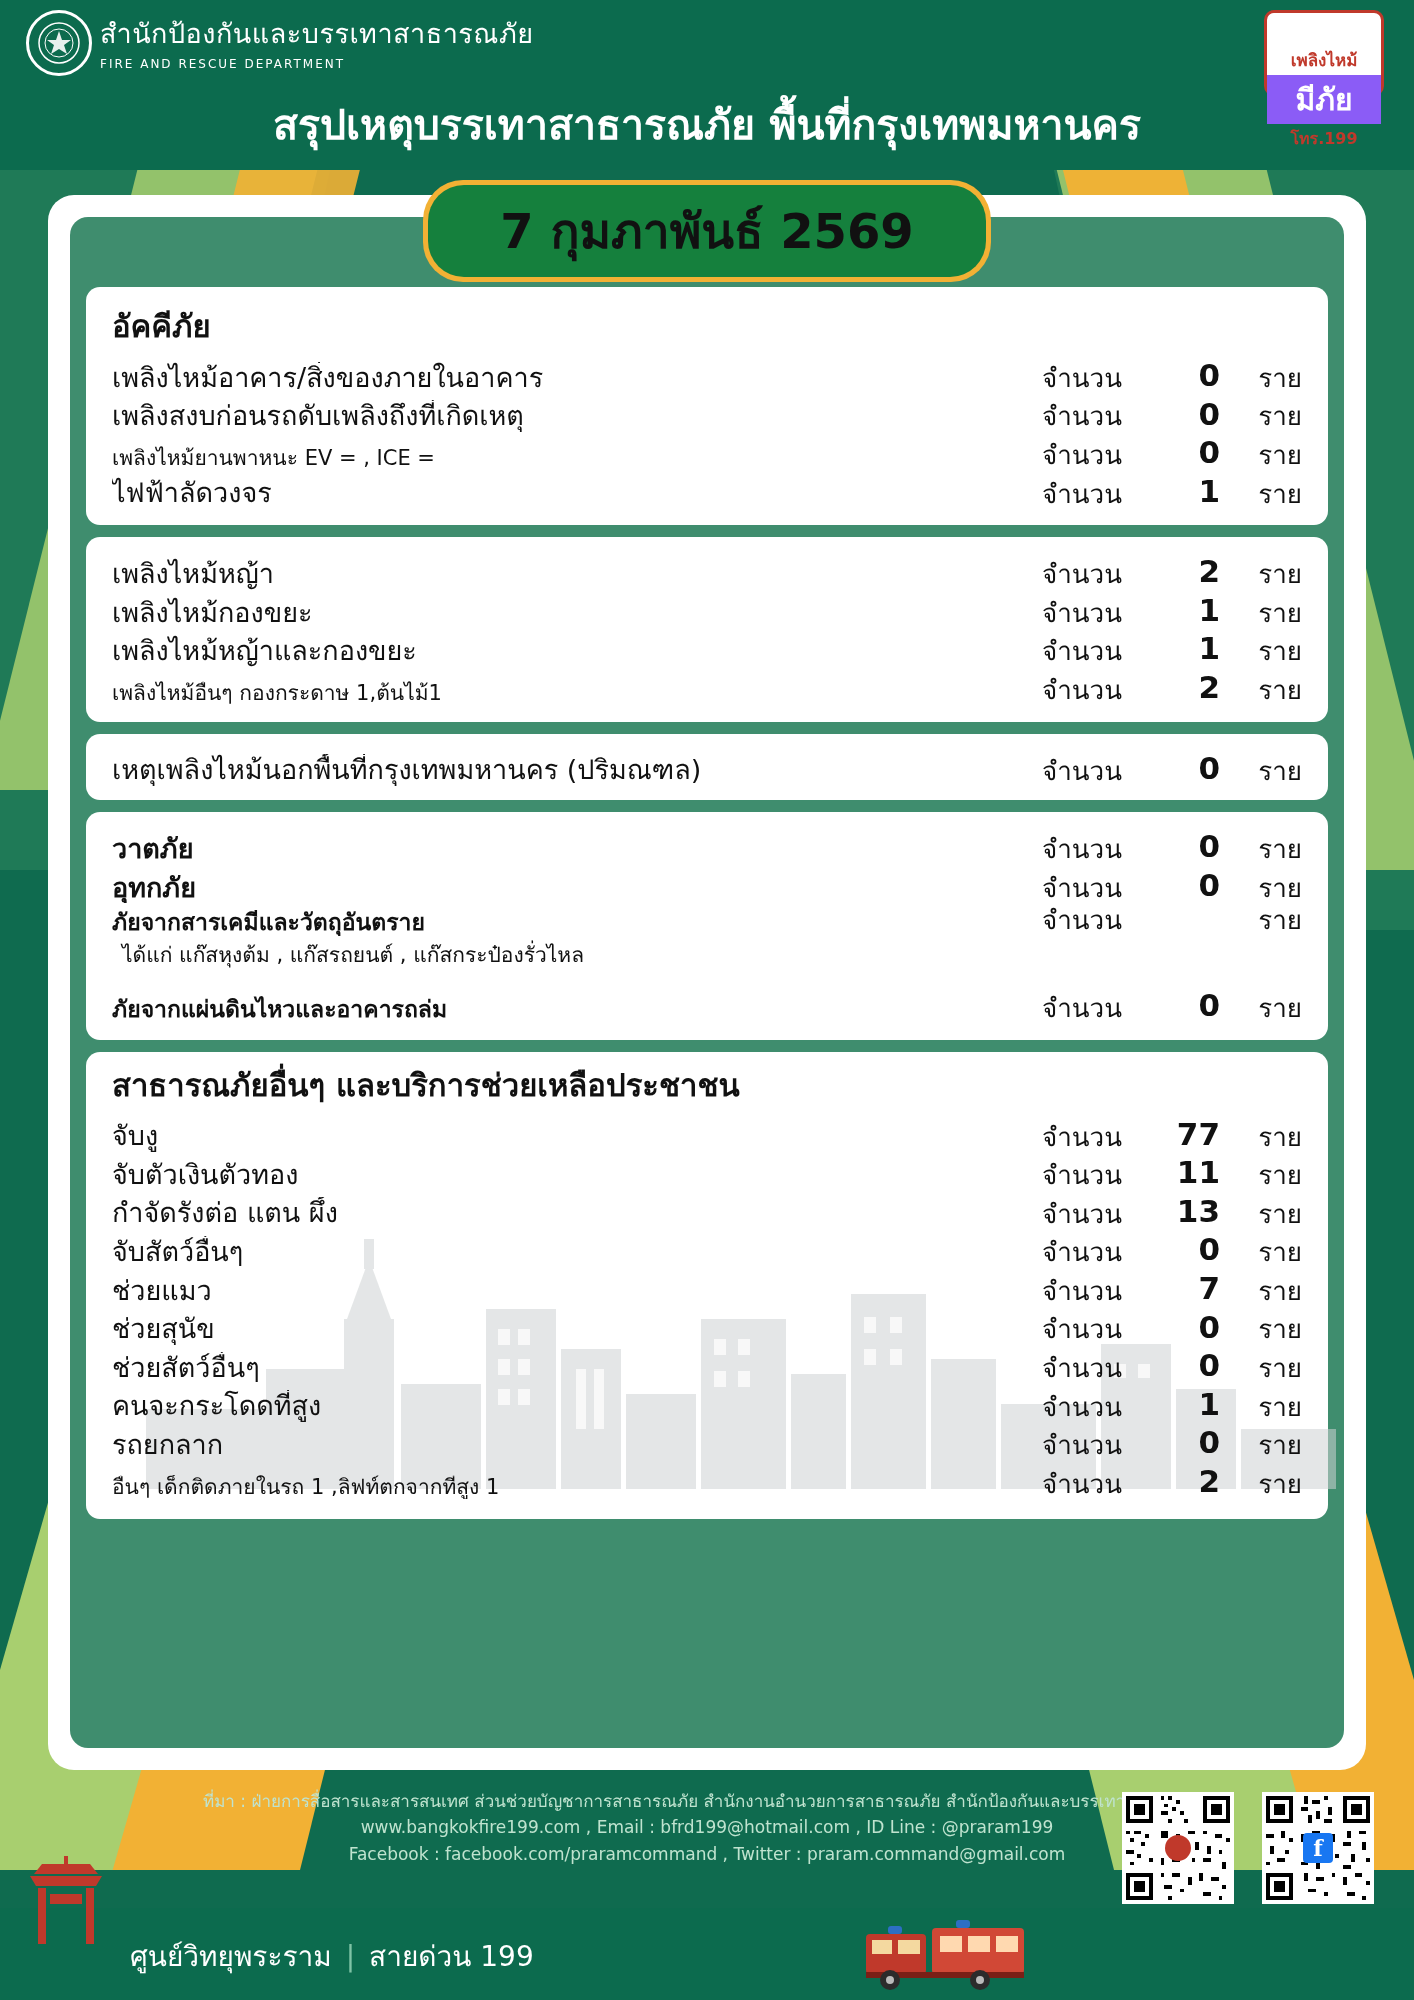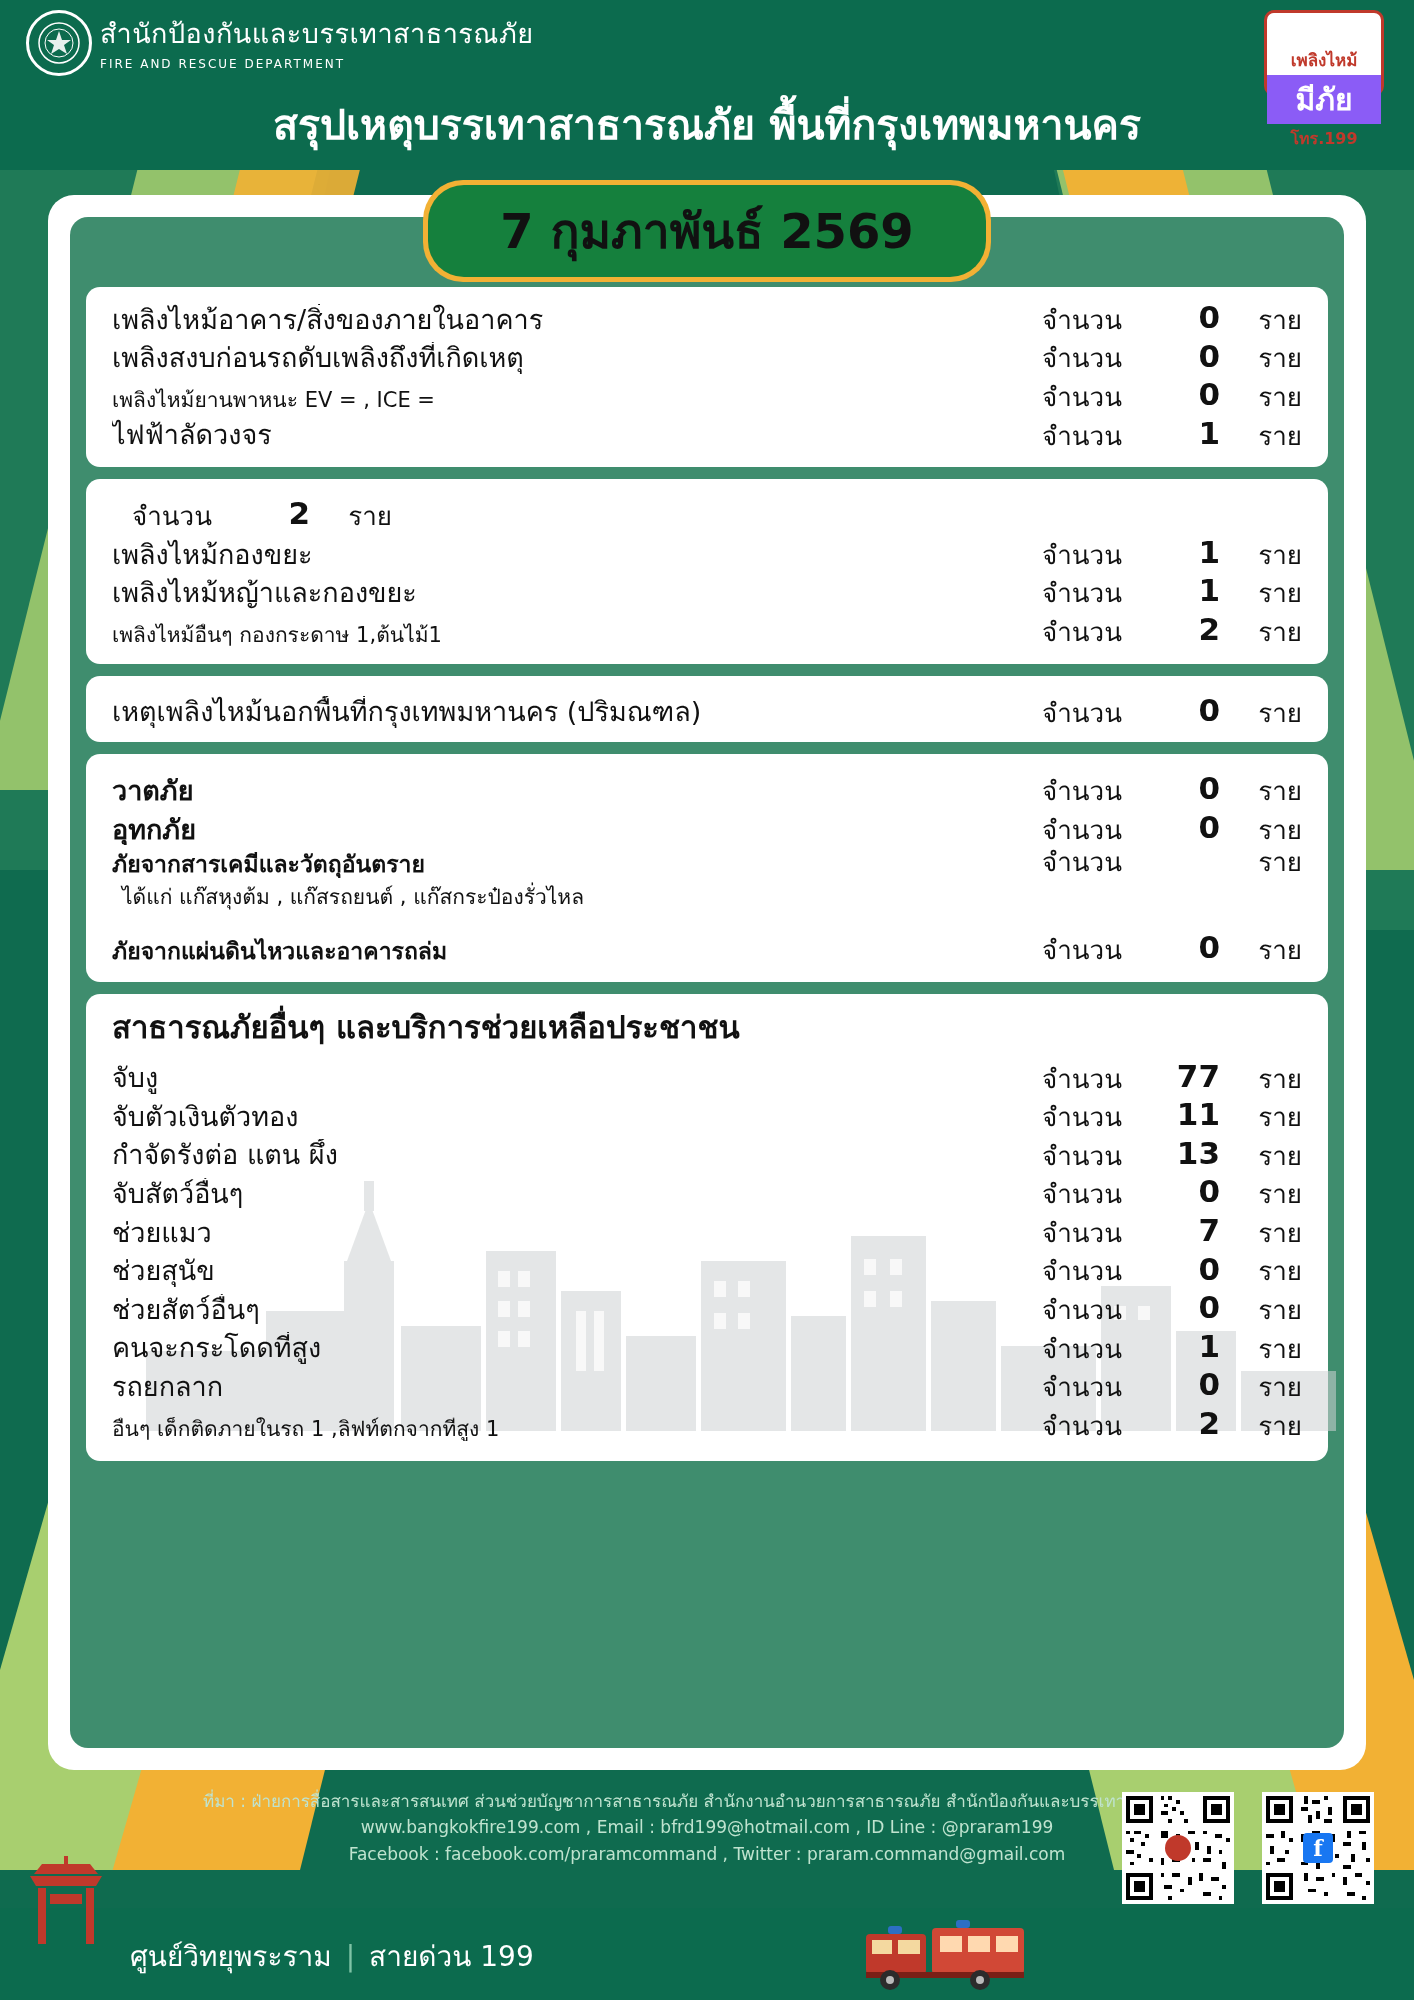--- a/index.html
+++ b/index.html
@@ -372,20 +372,21 @@
       <div class="l1">เพลิงไหม้</div>
       <div class="l2">มีภัย</div>
       <div class="l3">โทร.199</div>
     </div>
   </div>
 
   <div class="card">
     <div class="card-inner">
 
       <div class="panel" style="margin-top:34px;">
+        <div class="section-title">อัคคีภัย</div>
         <div class="row">
           <div class="label">เพลิงไหม้อาคาร/สิ่งของภายในอาคาร</div>
           <div class="unit-l">จำนวน</div>
           <div class="value">0</div>
           <div class="unit-r">ราย</div>
         </div>
         <div class="row">
           <div class="label">เพลิงสงบก่อนรถดับเพลิงถึงที่เกิดเหตุ</div>
           <div class="unit-l">จำนวน</div>
           <div class="value">0</div>
@@ -400,20 +401,21 @@
         <div class="row">
           <div class="label">ไฟฟ้าลัดวงจร</div>
           <div class="unit-l">จำนวน</div>
           <div class="value">1</div>
           <div class="unit-r">ราย</div>
         </div>
       </div>
 
       <div class="panel" style="padding-top:14px;">
         <div class="row">
+          <div class="label">เพลิงไหม้หญ้า</div>
           <div class="unit-l">จำนวน</div>
           <div class="value">2</div>
           <div class="unit-r">ราย</div>
         </div>
         <div class="row">
           <div class="label">เพลิงไหม้กองขยะ</div>
           <div class="unit-l">จำนวน</div>
           <div class="value">1</div>
           <div class="unit-r">ราย</div>
         </div>

